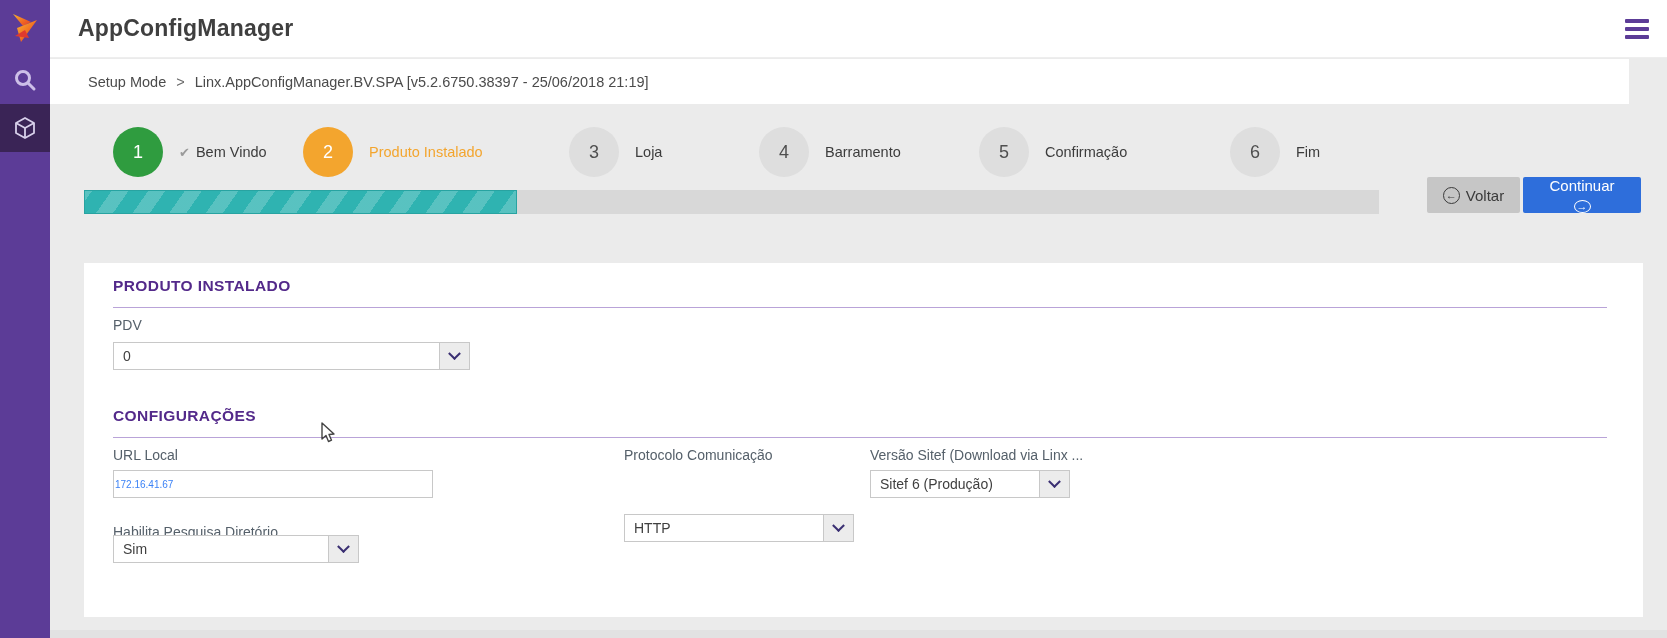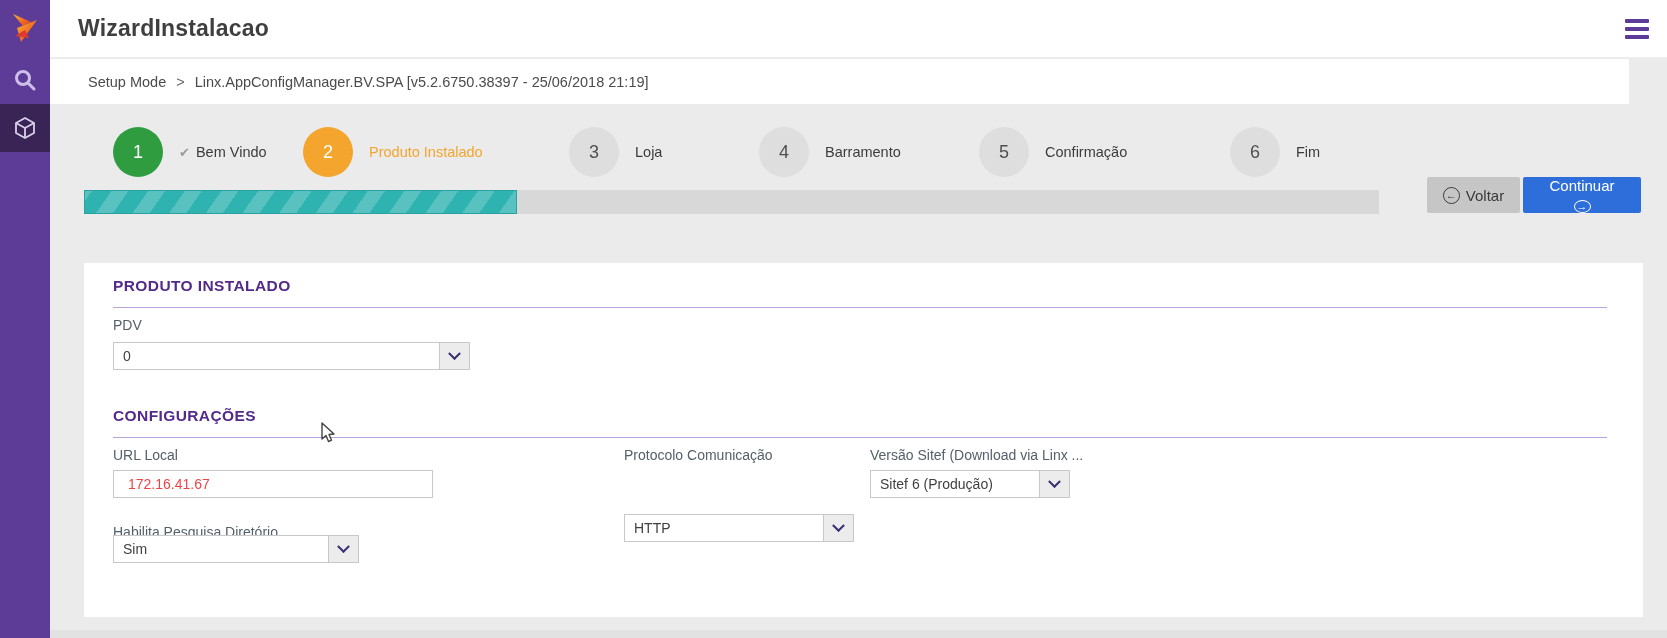--- a/index.html
+++ b/index.html
@@ -71,21 +71,21 @@
 
   
   .card { position:absolute; left:34px; top:159px; width:1559px; height:354px;
     background:#ffffff; }
   .section-title { position:absolute; left:29px; font-size:15.5px; font-weight:bold;
     color:#53298a; letter-spacing:0.4px; }
   .section-line { position:absolute; left:29px; width:1494px; height:1px;
     background:#b9a3d8; }
   .field-label { position:absolute; font-size:14px; color:#55606a; }
   .text-input { position:absolute; height:28px; border:1px solid #c8c8c8;
-    background:#ffffff; font-size:14px; color:#ef4444; padding:0 14px;
+    background:#ffffff; font-size:10px; color:#3b82f6; padding:0 1px;
     font-family:"Liberation Sans", sans-serif; }
   .select { position:absolute; height:28px; display:flex; cursor:pointer; }
   .select-value { flex:1; border:1px solid #c8c8c8; background:#ffffff;
     display:flex; align-items:center; padding:0 9px; font-size:14px; color:#3f3f3f; }
   .select-btn { width:30px; border:1px solid #c8c8c8; border-left:none;
     background:#ececec; display:flex; align-items:center; justify-content:center; }
   .chev { width:9px; height:9px; border-right:2.5px solid #3a2f72;
     border-bottom:2.5px solid #3a2f72; transform:rotate(45deg) translate(-2px,-2px); }
 
   .bottom-strip { position:absolute; left:50px; bottom:0; width:1617px; height:8px;
@@ -121,21 +121,21 @@
     </div>
     <div class="side-item package">
       <svg width="24" height="24" viewBox="0 0 24 24">
         <path d="M12 2 L21 7 L21 17 L12 22 L3 17 L3 7 Z" fill="none" stroke="#d8d0ea" stroke-width="1.8" stroke-linejoin="round"></path>
         <path d="M3 7 L12 12 L21 7 M12 12 L12 22" fill="none" stroke="#d8d0ea" stroke-width="1.8" stroke-linejoin="round"></path>
       </svg>
     </div>
   </nav>
 
   <header class="header">
-    <h1 class="page-title">WizardInstalacao</h1>
+    <h1 class="page-title">AppConfigManager</h1>
     <div class="hamburger">
       <span></span>
         <span></span>
         <span></span>
     </div>
   </header>
 
   <div class="breadcrumb-bar">
     <div class="breadcrumb">
       <span>Setup Mode</span><span class="sep">&gt;</span><span>Linx.AppConfigManager.BV.SPA [v5.2.6750.38397 - 25/06/2018 21:19]</span>

